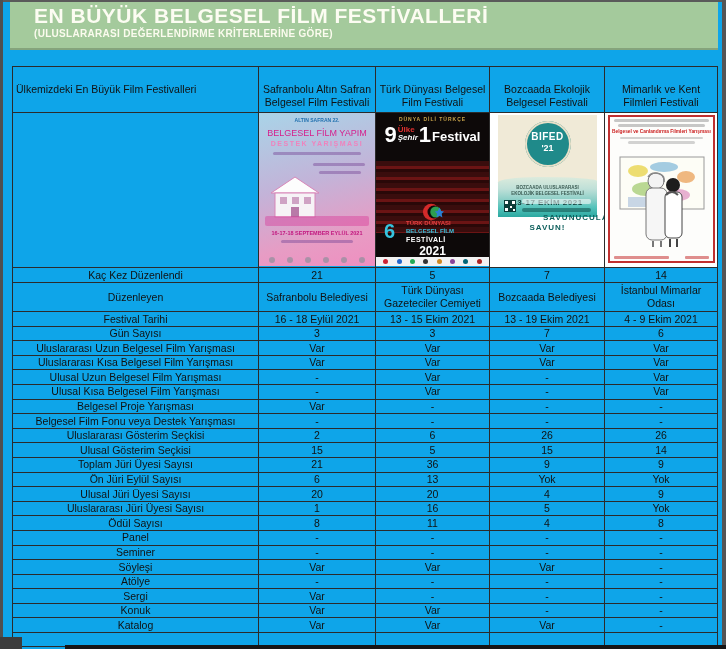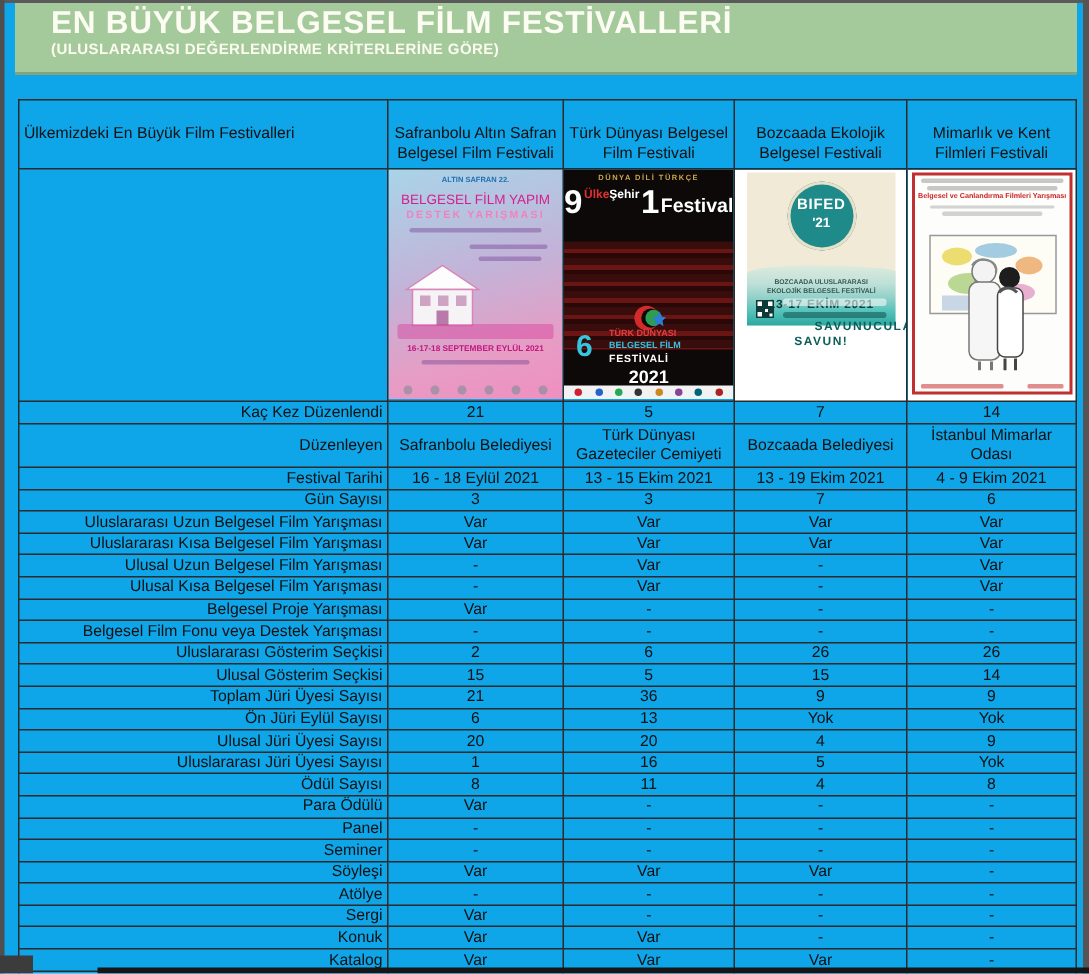--- a/index.html
+++ b/index.html
@@ -25,21 +25,21 @@
   td{border:1px solid #2b2b2b;font-size:10.5px;color:#111;line-height:1.2;
      padding:0 3px;box-sizing:border-box;overflow:hidden;}
   tr.hdr td{height:46px;vertical-align:top;padding-top:16px;}
   .hdr-first{text-align:left;}
   .hdr-fest{text-align:center;}
   tr.poster-row td{height:155px;padding:0;vertical-align:top;}
   tr.data-row td{height:14.6px;}
   tr.data-row.first td{height:15px;}
   tr.data-row.tall td{height:29px;}
   tr.cutoff td{height:14px;}
-  .label-cell{text-align:right;}
+  .label-cell{text-align:center;}
   .value-cell{text-align:center;}
 
   
   .pwrap{position:relative;width:100%;height:153px;overflow:hidden;}
   .abs{position:absolute;}
 
   
   .p1{background:linear-gradient(165deg,#a9d4e8 0%,#c3b3d8 45%,#e79cc4 78%,#ef8fc0 100%);}
   .p1-top{top:4px;left:0;right:0;text-align:center;font-size:5px;font-weight:bold;color:#1f6fae;}
   .p1-t1{top:15px;left:0;right:0;text-align:center;font-size:9px;font-weight:normal;color:#d61f8c;}
@@ -50,23 +50,23 @@
   .p1-logos{bottom:3px;left:10px;right:10px;height:6px;display:flex;justify-content:space-between;}
   .p1-logos i{width:6px;height:6px;border-radius:50%;background:#8f8f9b;opacity:.7;}
 
   
   .p2{background:#0d0909;}
   .p2-seats{top:48px;left:0;right:0;height:72px;
     background:repeating-linear-gradient(180deg,#3a0d0d 0 5px,#6b1414 5px 8px,#2a0808 8px 11px);}
   .p2-top{top:3px;left:0;right:0;text-align:center;font-size:5px;font-weight:bold;color:#caa54b;letter-spacing:1px;}
   .p2-head{top:11px;left:0;right:0;display:flex;justify-content:center;align-items:flex-start;gap:1px;color:#fff;}
   .p2-9,.p2-1{font-size:22px;font-weight:bold;line-height:1;}
-  .p2-mid{display:flex;flex-direction:row;line-height:1;margin-top:2px;}
+  .p2-mid{display:flex;flex-direction:column;line-height:1;margin-top:2px;}
   .p2-ulke{font-size:8px;font-weight:bold;color:#e03030;}
-  .p2-sehir{font-size:8px;font-weight:bold;color:#fff;}
+  .p2-sehir{font-size:8px;font-weight:bold;color:#fff;font-style:italic;}
   .p2-fest{font-size:13px;font-weight:bold;color:#fff;margin-top:5px;}
   .p2-logo{top:88px;left:50%;margin-left:-11px;width:22px;height:22px;}
   .p2-six{top:108px;left:8px;font-size:20px;font-weight:bold;color:#37c4df;line-height:1;}
   .p2-l1{top:107px;left:30px;font-size:6px;font-weight:bold;color:#e04040;}
   .p2-l2{top:115px;left:30px;font-size:6px;font-weight:bold;color:#37c4df;}
   .p2-l3{top:123px;left:30px;font-size:7px;font-weight:bold;color:#fff;letter-spacing:.5px;}
   .p2-year{top:131px;left:0;right:0;text-align:center;font-size:12px;font-weight:bold;color:#fff;}
   .p2-strip{bottom:0;left:0;right:0;height:9px;background:#f2f2f2;display:flex;align-items:center;
             justify-content:space-around;padding:0 3px;}
   .p2-strip i{width:5px;height:5px;border-radius:50%;}
@@ -377,27 +377,20 @@
             <td class="value-cell">Yok</td>
           </tr>
           <tr class="data-row">
             <td class="label-cell">Ödül Sayısı</td>
             <td class="value-cell">8</td>
             <td class="value-cell">11</td>
             <td class="value-cell">4</td>
             <td class="value-cell">8</td>
           </tr>
           <tr class="data-row">
-            <td class="label-cell">Para Ödülü</td>
-            <td class="value-cell">Var</td>
-            <td class="value-cell">-</td>
-            <td class="value-cell">-</td>
-            <td class="value-cell">-</td>
-          </tr>
-          <tr class="data-row">
             <td class="label-cell">Panel</td>
             <td class="value-cell">-</td>
             <td class="value-cell">-</td>
             <td class="value-cell">-</td>
             <td class="value-cell">-</td>
           </tr>
           <tr class="data-row">
             <td class="label-cell">Seminer</td>
             <td class="value-cell">-</td>
             <td class="value-cell">-</td>

